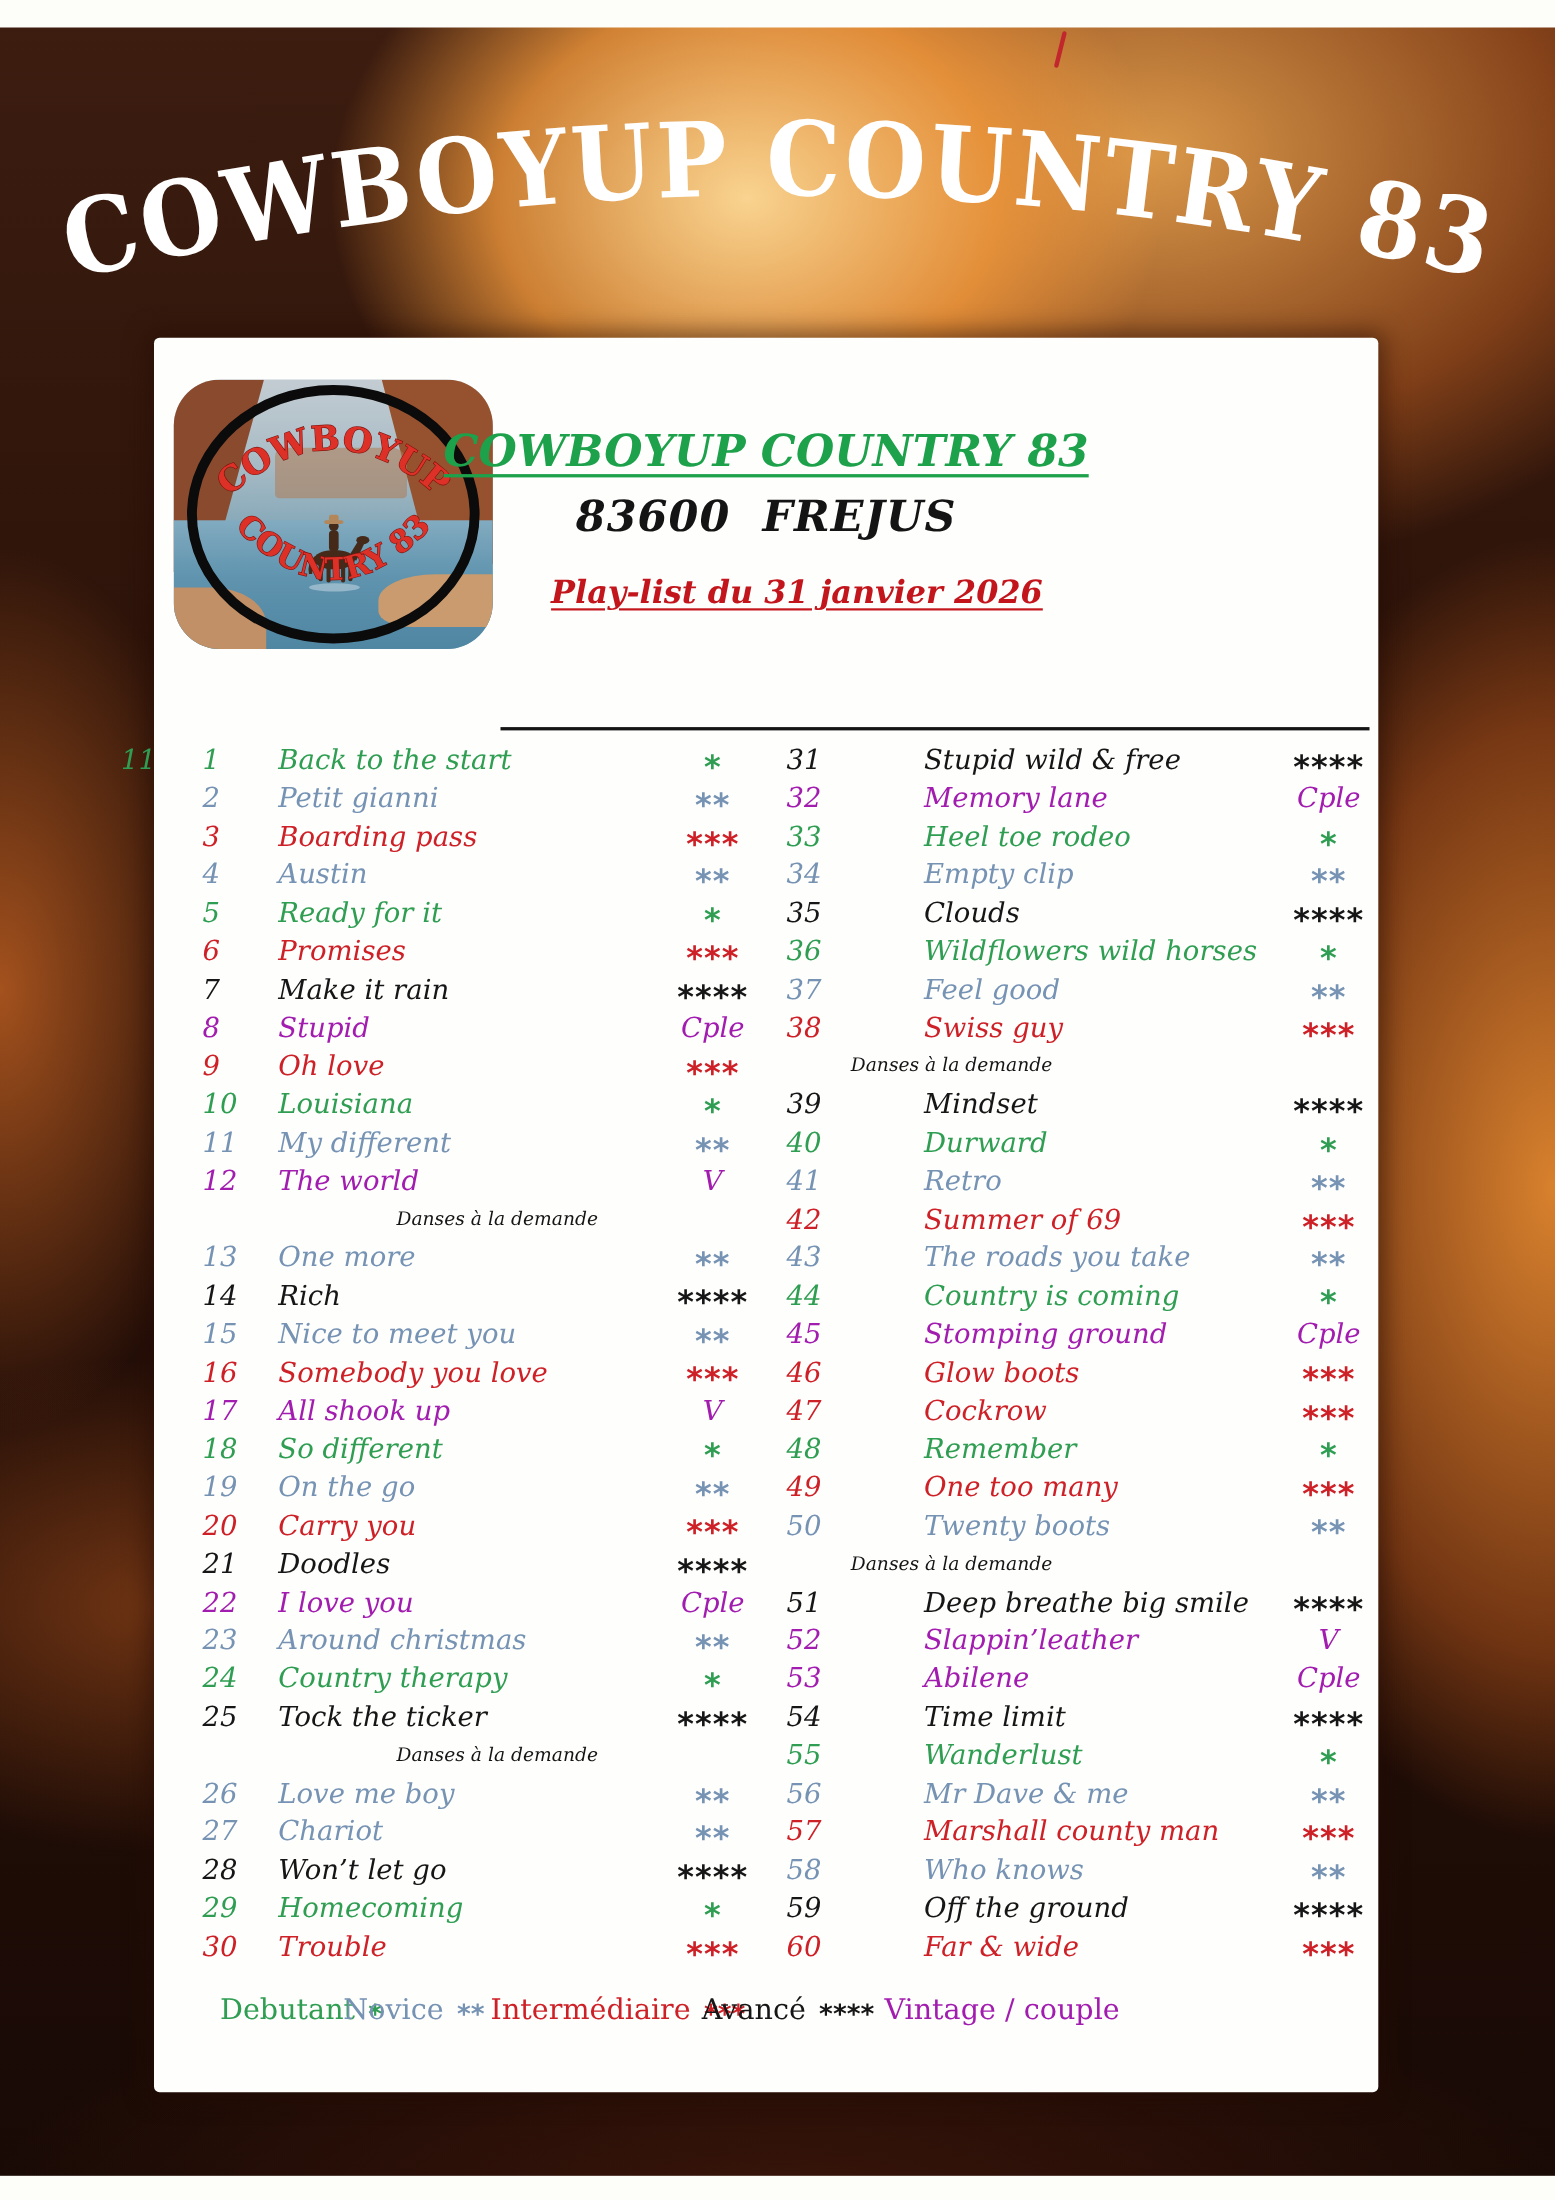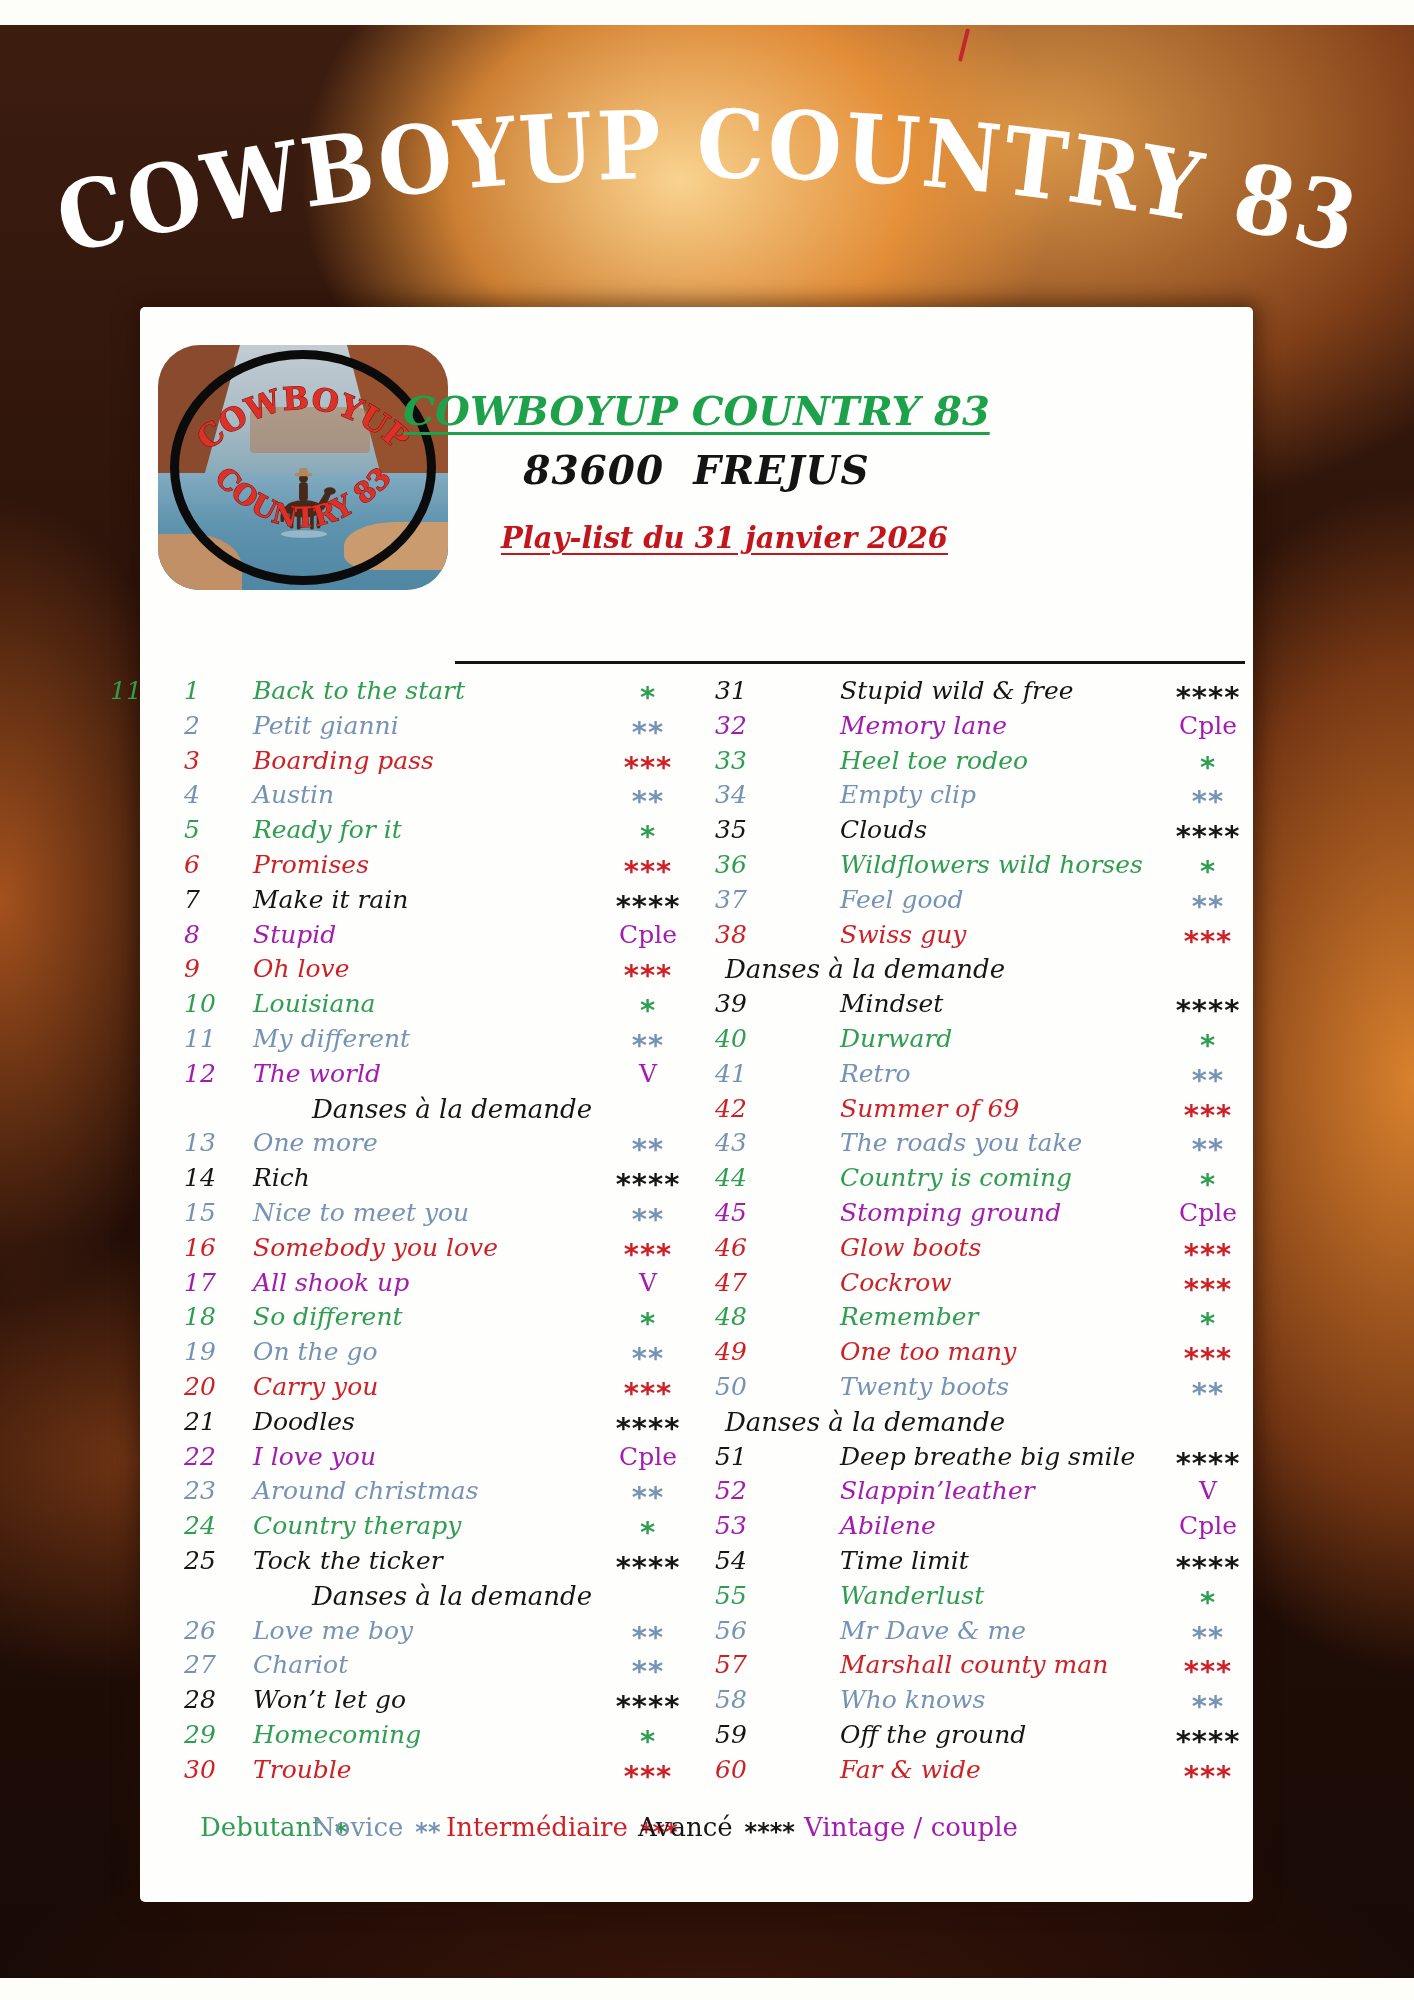--- a/index.html
+++ b/index.html
@@ -60,22 +60,22 @@
   .line{position:relative;height:34.8px;}
   .num,.title{position:absolute;font-style:italic;font-size:25px;line-height:34.8px;white-space:nowrap;}
   .col-l .num{left:44px;}  .col-l .title{left:113px;}
   .col-r .num{left:575px;} .col-r .title{left:700px;}
   .rating{position:absolute;line-height:34.8px;white-space:nowrap;}
   .col-l .rating{left:508px;transform:translateX(-50%);}
   .col-r .rating{left:1068px;transform:translateX(-50%);}
   .rating.stars{font-family:"DejaVu Sans",sans-serif;font-weight:bold;font-size:29px;letter-spacing:1px;}
   .col-l .rating.stars{transform:translate(-50%,6px);}
   .col-r .rating.stars{transform:translate(-50%,6px);}
-  .rating.word{font-size:25px;}
-  .sep-label{position:absolute;transform:translateX(-50%);font-style:italic;font-size:26px;
+  .rating.word{font-style:italic;font-size:25px;}
+  .sep-label{position:absolute;transform:translateX(-50%);font-style:italic;font-size:17px;
       color:#151515;line-height:34.8px;white-space:nowrap;}
   .col-l .sep-label{left:312px;} .col-r .sep-label{left:725px;}
   .row1-prefix{position:absolute;left:-30px;top:367px;font-style:italic;font-size:25px;
       line-height:34.8px;color:#2f9e52;}
   
   .legend{position:absolute;top:1500px;left:0;width:100%;height:40px;}
   .leg-item{position:absolute;font-size:26px;line-height:40px;white-space:nowrap;}
   .leg-sym{display:inline-block;font-family:"DejaVu Sans",sans-serif;font-weight:bold;
       font-size:24px;margin-left:12px;transform:translateY(4px);}
   

